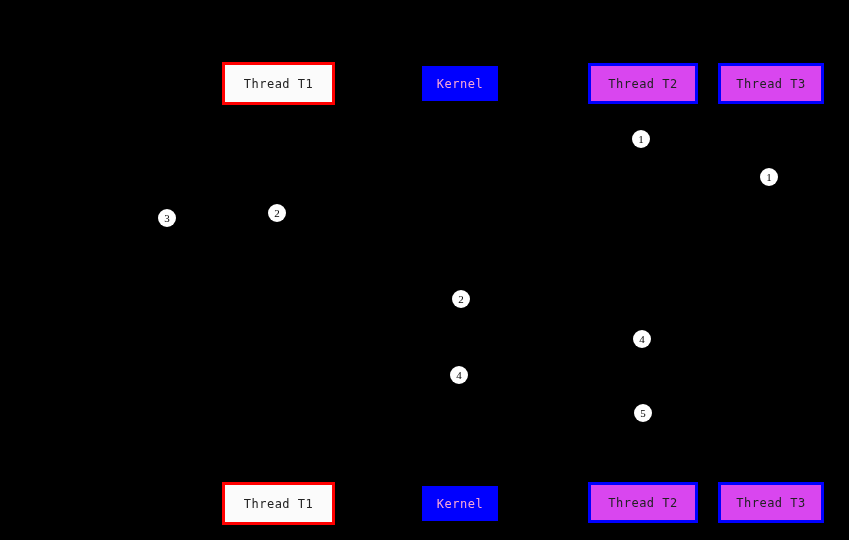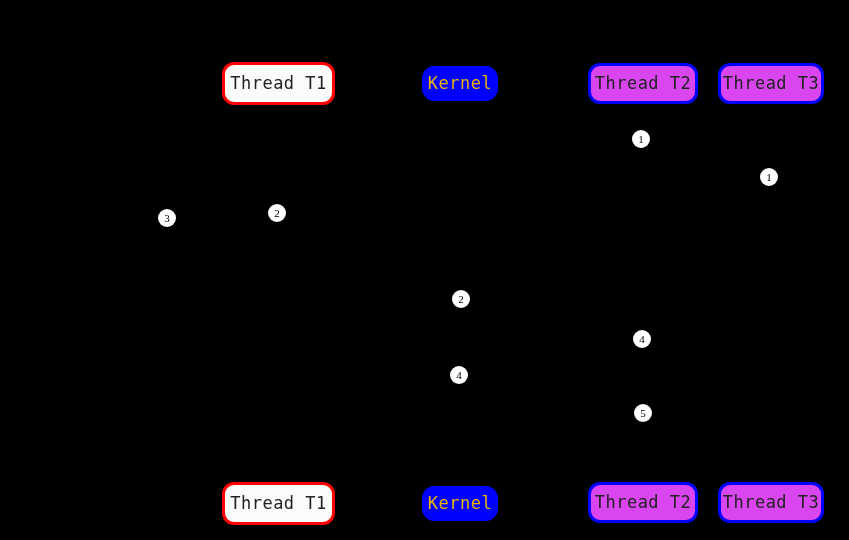--- a/index.html
+++ b/index.html
@@ -18,40 +18,39 @@
   }
 
   
   .lifeline-box {
     position: absolute;
     box-sizing: border-box;
     display: flex;
     align-items: center;
     justify-content: center;
     font-family: "DejaVu Sans Mono", "Liberation Mono", monospace;
-    font-size: 17px;
+    font-size: 12px;
     letter-spacing: 0.5px;
     white-space: nowrap;
     line-height: 1;
-    border-radius: 12px;
   }
   .lifeline-box.style-outline-red {
     background: #fbfbfb;
     border: 3px solid #ff0000;
     color: #222222;
   }
   .lifeline-box.style-outline-blue {
     background: #d946ef;
     border: 3px solid #0000ff;
     color: #222222;
   }
   .lifeline-box.style-filled-blue {
     background: #0000ff;
     border: 1px solid #0000ff;
-    color: #eab308;
+    color: #f9a8d4;
   }
 
   
   .lifeline-stem {
     position: absolute;
     width: 1px;
     background: #000000;
   }
 
   

